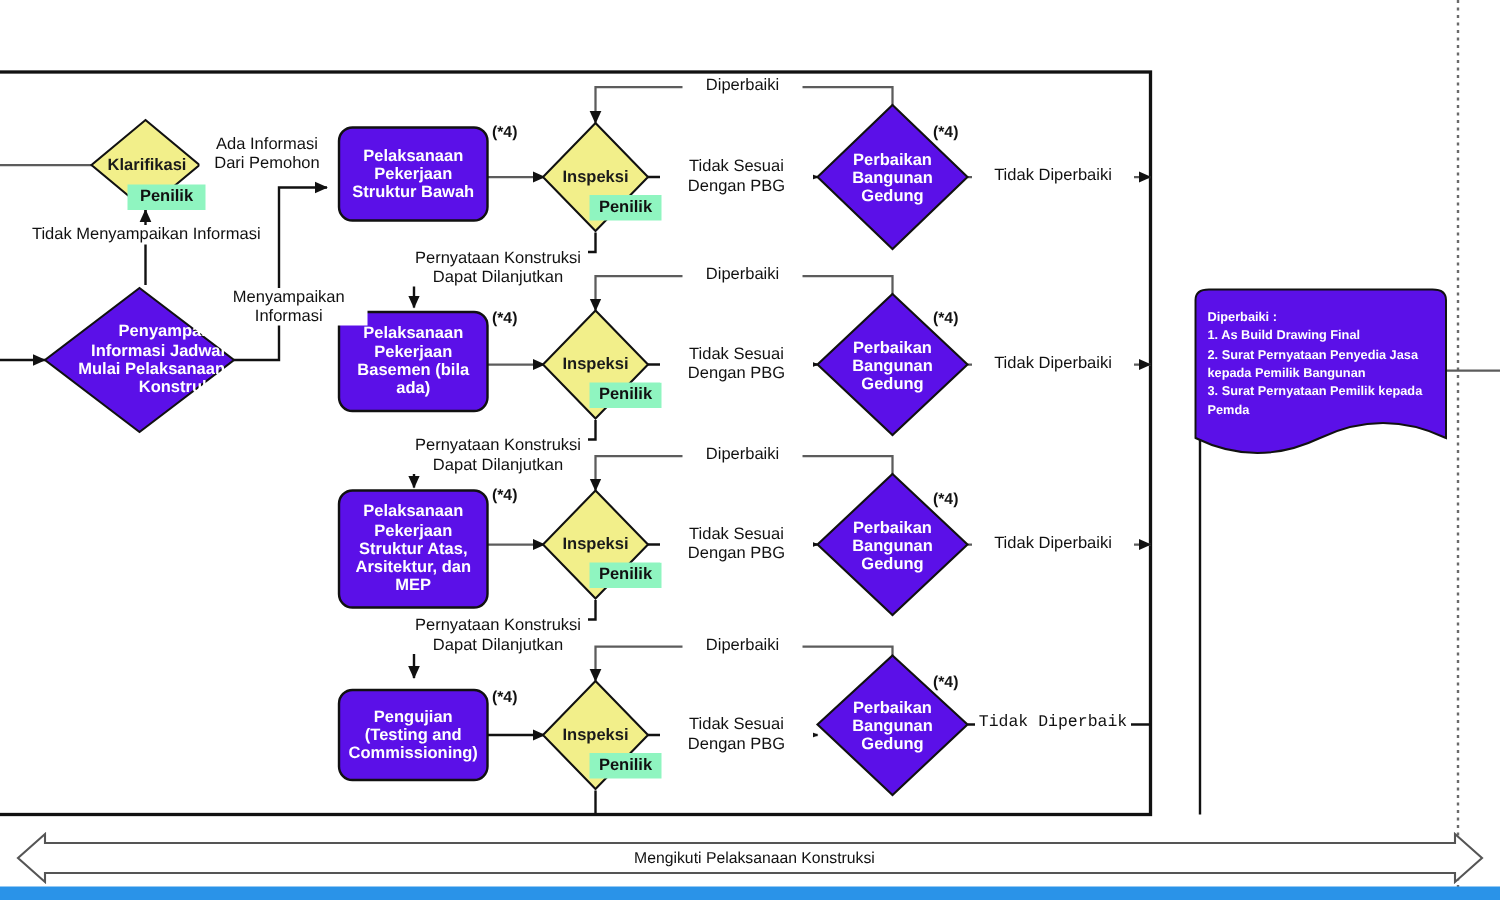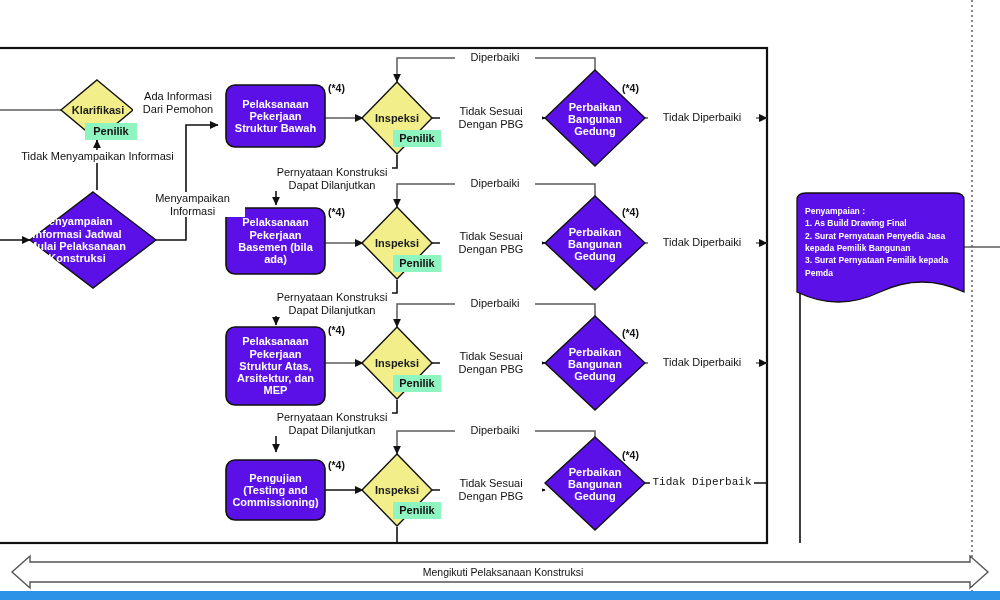--- a/index.html
+++ b/index.html
@@ -103,21 +103,21 @@
     <polygon points="595,196 645,243 595,290 545,243" fill="#5b10e8" stroke="#111" stroke-width="1.4"></polygon>
     <polygon points="595,316 645,363 595,410 545,363" fill="#5b10e8" stroke="#111" stroke-width="1.4"></polygon>
     <polygon points="595,437 645,483 595,530 545,483" fill="#5b10e8" stroke="#111" stroke-width="1.4"></polygon>
 
     <path d="M 797,200 Q 797,193 806,193 L 955,193 Q 964,193 964,200
              L 964,292 Q 922,272 880,292 Q 838,312 797,292 Z" fill="#5b10e8" stroke="#111" stroke-width="1.3"></path>
   </svg>
 
   <div class="nodetext dia-label" style="left:55px;top:95px;width:86px;height:30px;text-align:right;">Klarifikasi</div>
 
-  <div class="nodetext proc-label" style="left:20px;top:210px;width:114px;height:60px;">Penyampaian Informasi Jadwal Mulai Pelaksanaan Konstruksi</div>
+  <div class="nodetext proc-label" style="left:36px;top:210px;width:114px;height:60px;text-align:right;">Penyampaian Informasi Jadwal Mulai Pelaksanaan Konstruksi</div>
 
   <div class="nodetext proc-label" style="left:229px;top:88px;width:93px;height:56px;">Pelaksanaan Pekerjaan Struktur Bawah</div>
 
   <div class="nodetext proc-label" style="left:229px;top:211px;width:93px;height:60px;">Pelaksanaan Pekerjaan Basemen (bila ada)</div>
 
   <div class="nodetext proc-label" style="left:229px;top:330px;width:93px;height:72px;">Pelaksanaan Pekerjaan Struktur Atas, Arsitektur, dan MEP</div>
 
   <div class="nodetext proc-label" style="left:229px;top:463px;width:93px;height:54px;">Pengujian (Testing and Commissioning)</div>
 
   <div class="nodetext dia-label" style="left:365px;top:108px;width:64px;height:20px;">Inspeksi</div>
@@ -164,21 +164,21 @@
   <div class="edge-label" style="left:455px;top:177px;width:80px;">Diperbaiki</div>
   <div class="edge-label" style="left:455px;top:297px;width:80px;">Diperbaiki</div>
   <div class="edge-label" style="left:455px;top:424px;width:80px;">Diperbaiki</div>
 
   <div class="edge-label" style="left:648px;top:111px;width:108px;">Tidak Diperbaiki</div>
   <div class="edge-label" style="left:648px;top:236px;width:108px;">Tidak Diperbaiki</div>
   <div class="edge-label" style="left:648px;top:356px;width:108px;">Tidak Diperbaiki</div>
   <div class="edge-label" style="left:650px;top:476px;width:104px;font-family:Liberation Mono, monospace;">Tidak Diperbaik</div>
 
   <div class="doc-label" style="left:805px;top:205px;width:160px;">
-    <div>Penyampaian :</div>
+    <div>Diperbaiki :</div>
     <div>1. As Build Drawing Final</div>
     <div>2. Surat Pernyataan Penyedia Jasa</div>
     <div>kepada Pemilik Bangunan</div>
     <div>3. Surat  Pernyataan Pemilik kepada Pemda</div>
   </div>
 
   <div class="bottomtext" style="left:400px;top:566px;width:200px;">Mengikuti Pelaksanaan Konstruksi</div>
 
   <div class="bottombar"></div>
 </div>

